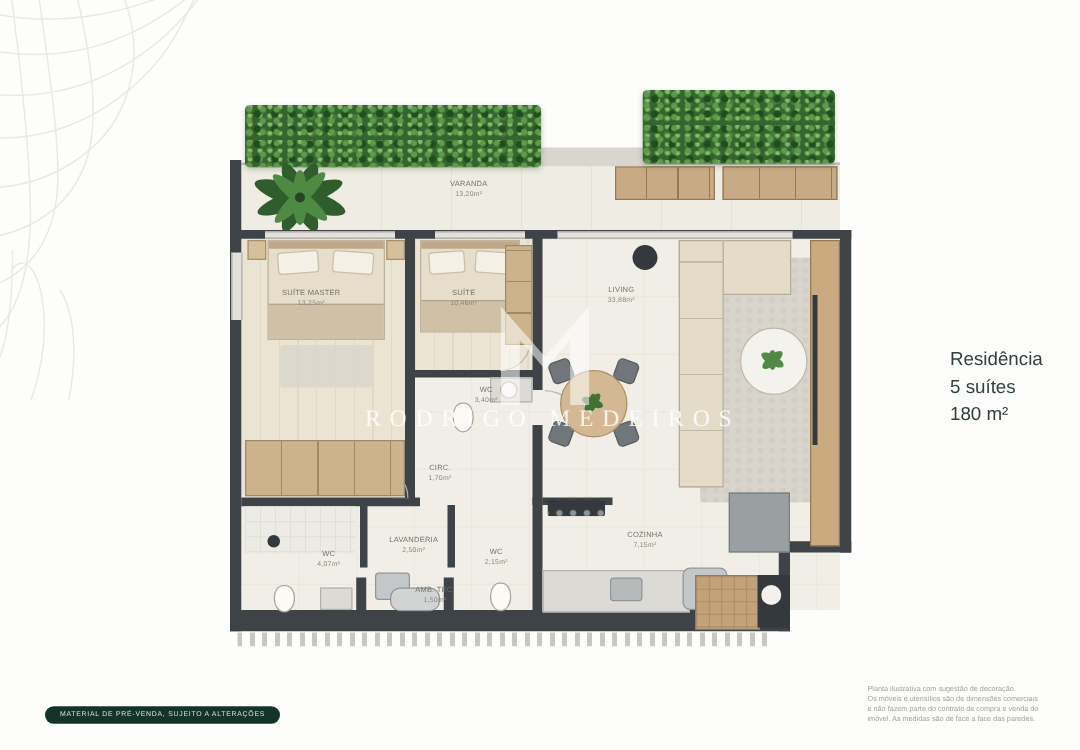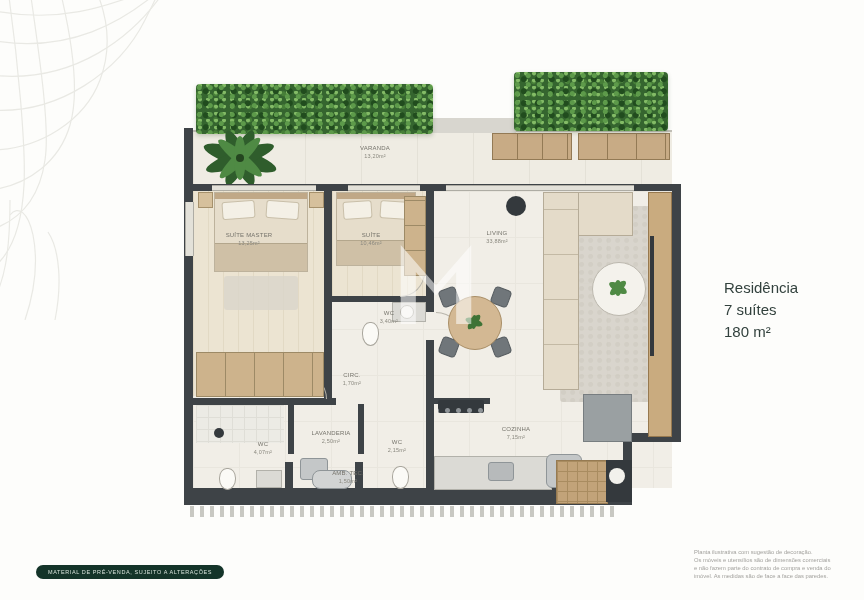--- a/index.html
+++ b/index.html
@@ -245,25 +245,26 @@
   <div class="room-label" style="left:397px;top:446px">
     <span>WC</span><span class="area">2,15m²</span>
   </div>
   <div class="room-label" style="left:516px;top:433px">
     <span>COZINHA</span><span class="area">7,15m²</span>
   </div>
 
   <svg class="abs" style="left:394px;top:232px" width="84" height="95" viewBox="0 0 100 110">
     <path d="M8 108 V14 L50 62 L92 14 V108 H74 V46 L50 74 L26 46 V108 Z" fill="rgba(255,255,255,0.55)"></path>
   </svg>
+  <div class="wm-text" style="left:292px;top:325px">RODRIGO MEDEIROS</div>
 </div>
 
-<div class="info-panel" style="left:724px;top:277px">
+<div class="info-panel" style="left:760px;top:277px">
   <div>Residência</div>
-  <div>7 suítes</div>
+  <div>5 suítes</div>
   <div>180 m²</div>
 </div>
 
 <div class="badge" style="left:36px;top:565px">MATERIAL DE PRÉ-VENDA, SUJEITO A ALTERAÇÕES</div>
 
 <div class="disclaimer" style="left:694px;top:548px">
   <div>Planta ilustrativa com sugestão de decoração.</div>
   <div>Os móveis e utensílios são de dimensões comerciais</div>
   <div>e não fazem parte do contrato de compra e venda do</div>
   <div>imóvel. As medidas são de face a face das paredes.</div>

